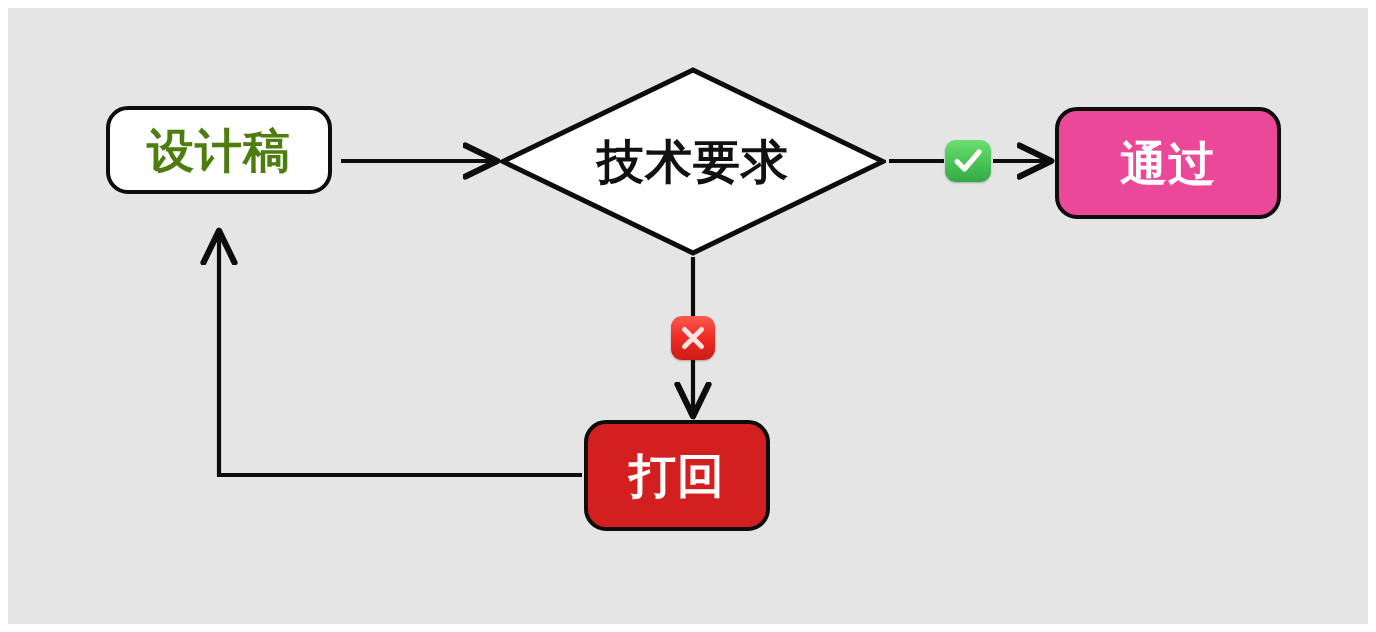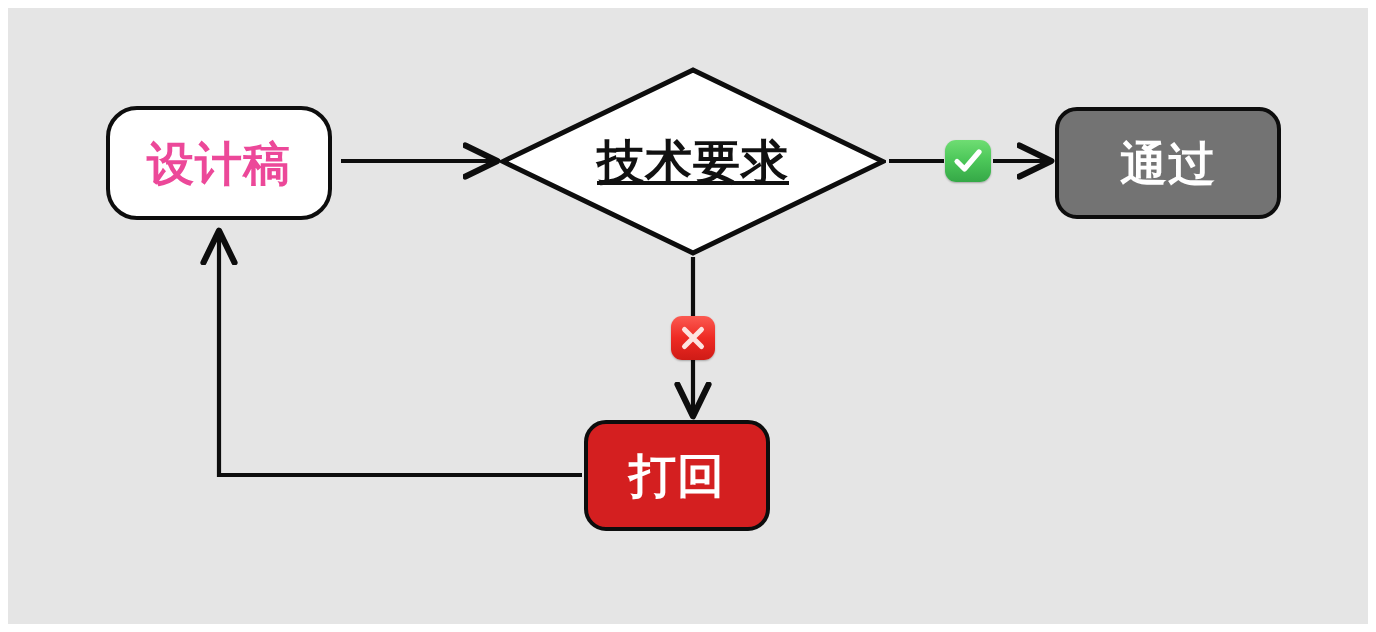--- a/index.html
+++ b/index.html
@@ -43,32 +43,31 @@
     user-select: none;
   }
   .node-rect {
     border: 4px solid #0d0d0d;
     border-radius: 22px;
   }
   #node-design {
     left: 106px;
     top: 106px;
     width: 226px;
-    height: 114px;
+    height: 88px;
     background: #ffffff;
-    color: #ec4899;
+    color: #4d7c0f;
     font-size: 47px;
-    border-radius: 31px;
   }
   #node-pass {
     left: 1055px;
     top: 107px;
     width: 226px;
     height: 112px;
-    background: #737373;
+    background: #ec4899;
     color: #ffffff;
     font-size: 47px;
   }
   #node-reject {
     left: 584px;
     top: 420px;
     width: 186px;
     height: 111px;
     background: #d41f20;
     color: #ffffff;
@@ -85,21 +84,20 @@
   #node-decision .diamond-fill {
     position: absolute;
     left: 0;
     top: 0;
     width: 100%;
     height: 100%;
   }
   #node-decision .diamond-label {
     position: relative;
     z-index: 2;
-    text-decoration: underline;
   }
   .emoji-badge {
     position: absolute;
     display: flex;
     align-items: center;
     justify-content: center;
     box-sizing: border-box;
     user-select: none;
   }
   #badge-yes {

